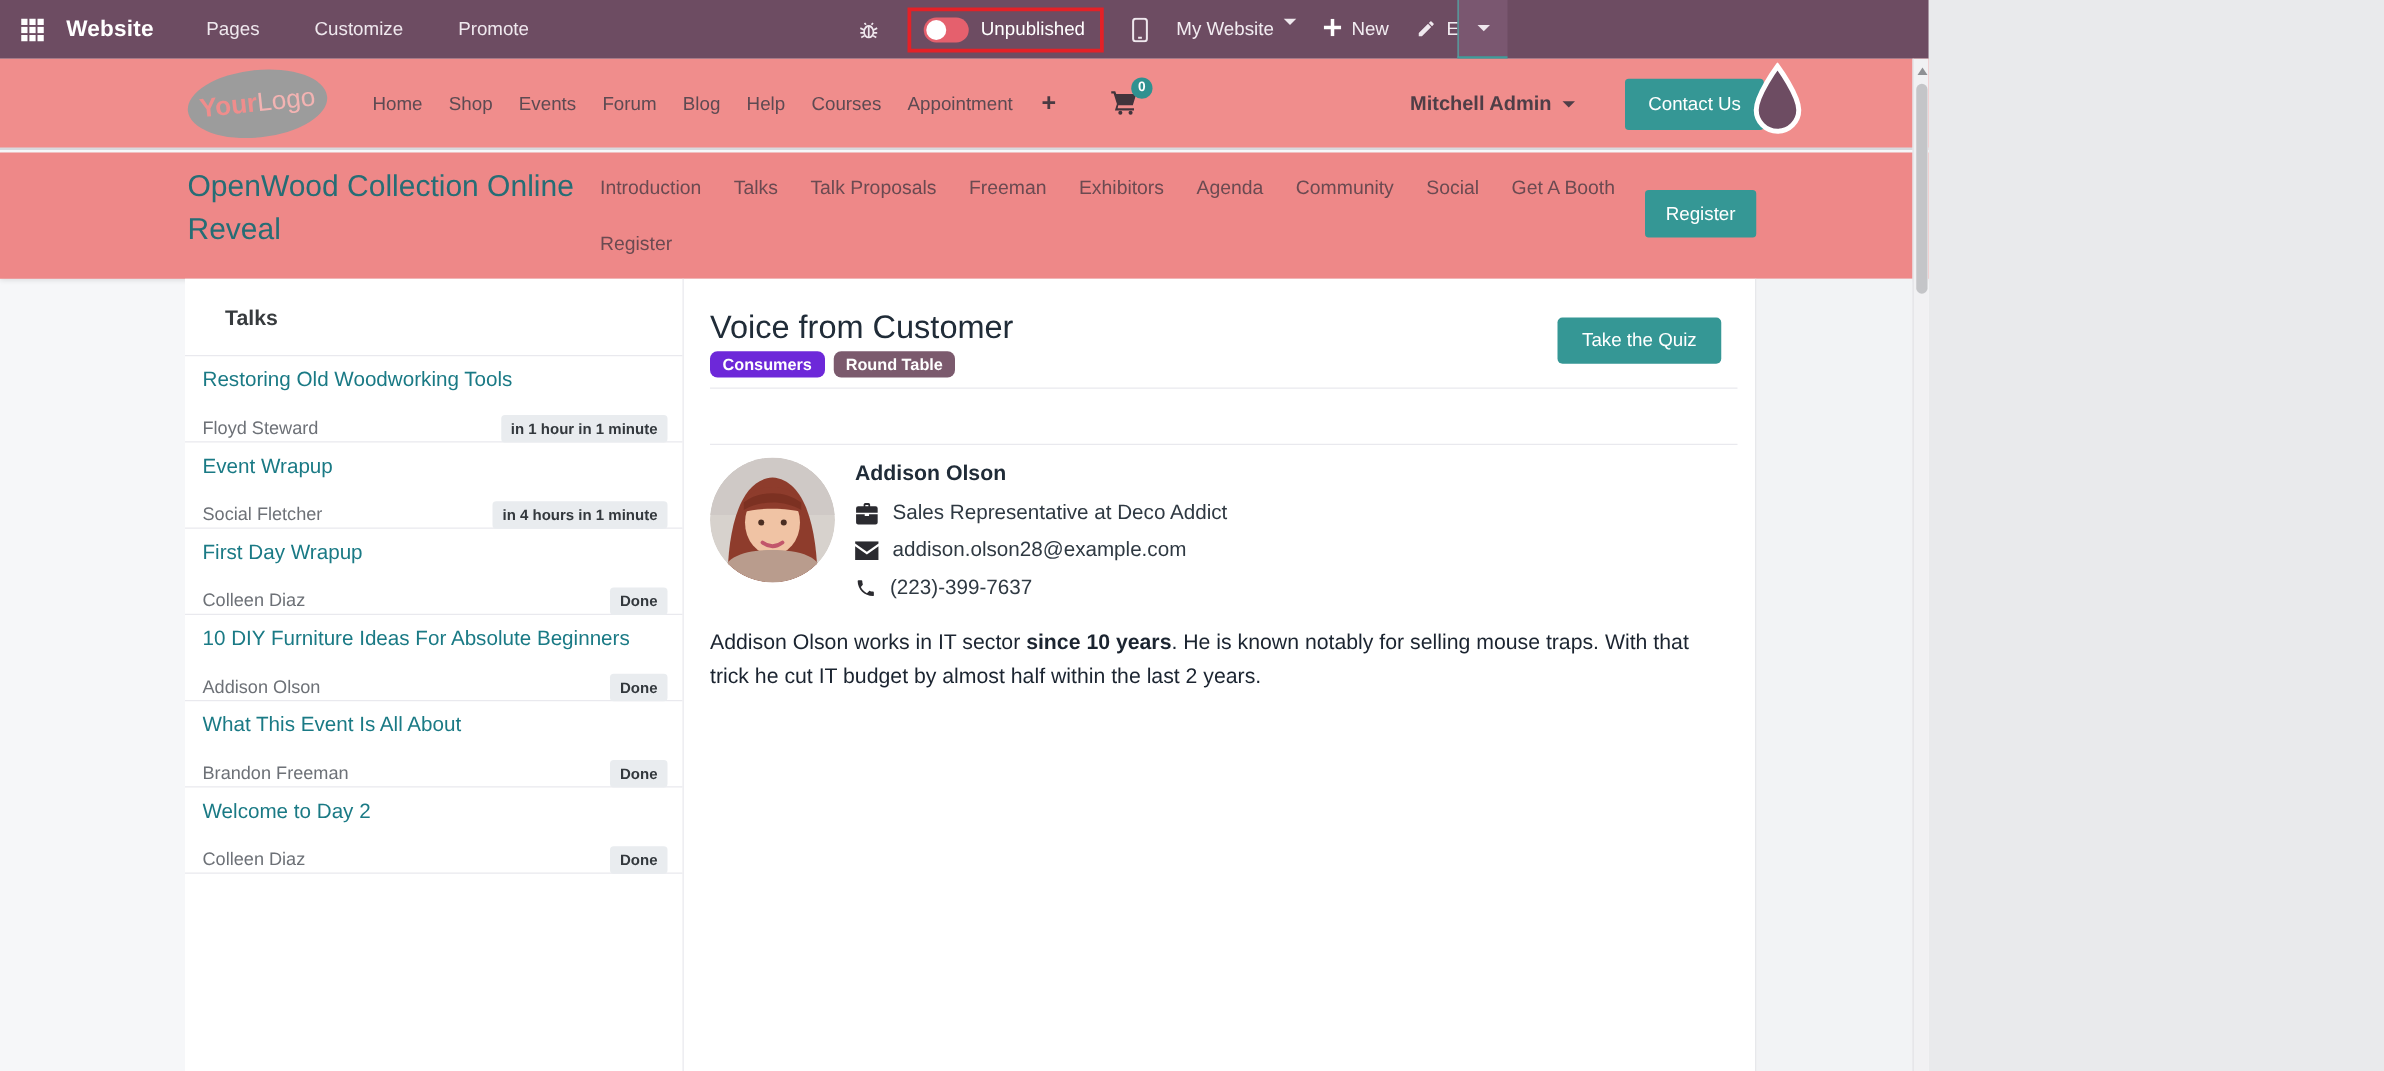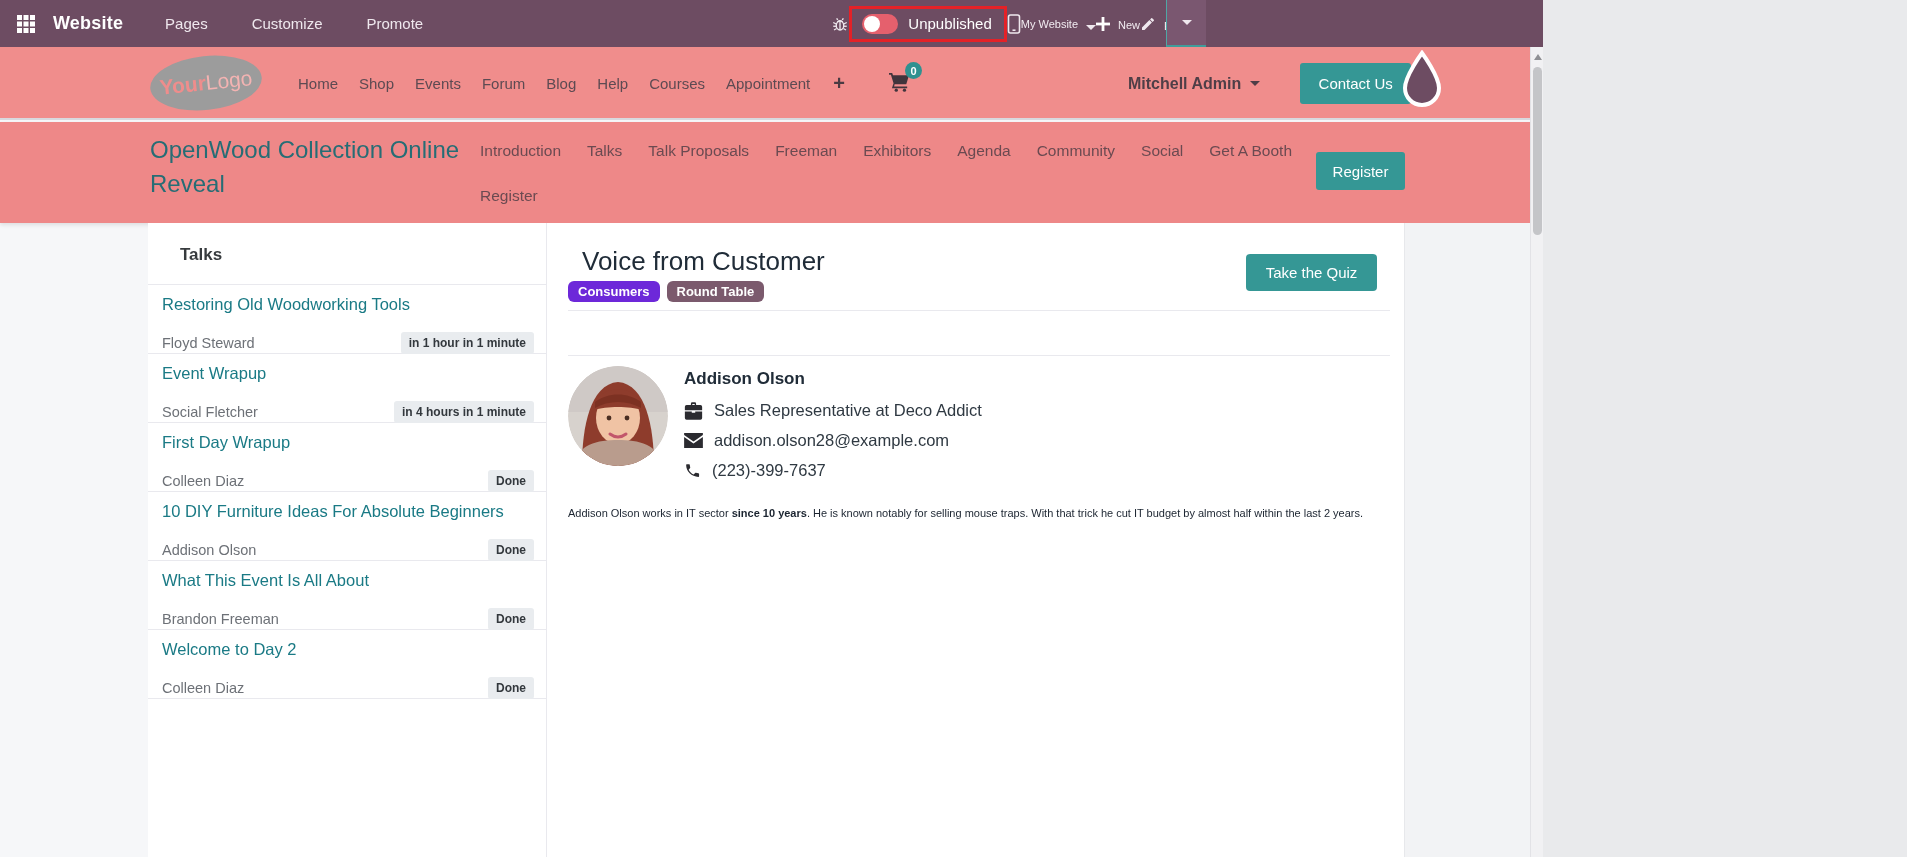--- a/index.html
+++ b/index.html
@@ -7,26 +7,26 @@
   .screen{position:relative;width:1543px;height:857px;overflow:hidden;
     font-family:"Liberation Sans","DejaVu Sans",sans-serif;background:#f6f7f9;}
 
   
   .topbar{position:absolute;left:0;top:0;width:100%;height:47px;background:#6d4c62;
     display:flex;align-items:center;color:#f2ecf1;}
   .topbar-left{display:flex;align-items:center;margin-left:16px;}
   .app-title{font-size:18px;font-weight:bold;color:#ffffff;margin-left:17px;letter-spacing:.2px;}
   .topbar-menu{display:flex;align-items:center;margin-left:42px;gap:44px;font-size:15px;color:#efe8ee;}
   .topbar-menu span{cursor:default;}
-  .topbar-right{position:absolute;right:360px;top:0;height:47px;display:flex;align-items:center;}
+  .topbar-right{position:absolute;right:360px;top:0;height:47px;display:flex;align-items:center;gap:22px;}
   .publish-box{display:flex;align-items:center;gap:10px;border:3px solid #e42127;padding:5px 12px 5px 10px;}
   .toggle{width:36px;height:20px;border-radius:10px;background:#e5606d;position:relative;}
   .toggle .knob{position:absolute;left:2px;top:2px;width:16px;height:16px;border-radius:50%;background:#ffffff;}
   .publish-label{font-size:15px;color:#ffffff;}
-  .tb-item{display:flex;align-items:flex-end;gap:8px;font-size:11px;color:#f2ecf1;}
+  .tb-item{display:flex;align-items:flex-start;gap:8px;font-size:15px;color:#f2ecf1;}
   .caret{width:0;height:0;border-left:5px solid transparent;border-right:5px solid transparent;border-top:5px solid #efe8ee;display:inline-block;}
   .caret-box{position:absolute;right:337px;top:0;width:40px;height:47px;background:#7a5770;
     border-left:1px solid #4fa7a5;border-bottom:2px solid #3f9d9b;display:flex;align-items:center;justify-content:center;}
 
   
   .navbar{position:absolute;left:0;top:47px;width:1894px;height:73px;background:#f08d8c;border-bottom:2px solid #d8d9de;}
   .logo{position:absolute;left:150px;top:9px;width:112px;height:54px;background:#9c9c9c;border-radius:50%;
     transform:rotate(-6deg);display:flex;align-items:center;justify-content:center;}
   .logo-your{font-size:21px;font-weight:bold;color:#ef8d8c;}
   .logo-logo{font-size:21px;color:#f3b3b2;font-weight:300;}
@@ -61,36 +61,36 @@
   .talks-head{height:62px;border-bottom:1px solid #e9e9ee;padding:22px 0 0 32px;
     font-size:17px;font-weight:bold;color:#373b3e;}
   .talk-item{height:69px;border-bottom:1px solid #e9e9ee;padding:10px 12px 16px 14px;}
   .talk-title{font-size:16.5px;color:#1a7a85;cursor:pointer;white-space:nowrap;overflow:hidden;}
   .talk-sub{display:flex;align-items:center;justify-content:space-between;margin-top:18px;}
   .talk-speaker{font-size:14.5px;color:#6d7177;}
   .talk-status{background:#e9ecef;color:#33383d;font-size:12px;font-weight:bold;border-radius:3px;padding:4px 8px;}
 
   
   .talk-main{position:relative;flex:1;}
-  .main-title{position:absolute;left:35px;top:23px;font-size:26px;color:#202c38;}
+  .main-title{position:absolute;left:21px;top:23px;font-size:26px;color:#202c38;}
   .tag-row{position:absolute;left:21px;top:58px;display:flex;gap:7px;}
   .tag{color:#fff;font-size:13px;font-weight:bold;border-radius:6px;padding:3px 10px;}
   .tag-consumers{background:#6d28d9;}
   .tag-roundtable{background:#7b5a6d;}
   .quiz-btn{position:absolute;right:27px;top:31px;width:131px;height:37px;font-size:15px;border-radius:4px;}
   .hr1{position:absolute;left:21px;right:14px;top:87px;border-top:1px solid #e9e9ee;}
   .location-row{position:absolute;left:21px;top:100px;font-size:17px;color:#71757b;}
   .location-label{font-weight:bold;color:#374151;}
   .hr2{position:absolute;left:21px;right:14px;top:132px;border-top:1px solid #e9e9ee;}
   .speaker{position:absolute;left:21px;top:143px;display:flex;}
   .avatar{width:100px;height:100px;border-radius:50%;overflow:hidden;flex:0 0 auto;}
   .speaker-info{margin-left:16px;padding-top:3px;}
   .speaker-name{font-size:17px;font-weight:bold;color:#202c38;margin-bottom:12px;}
   .speaker-row{display:flex;align-items:center;gap:11px;font-size:16.5px;color:#2f3942;margin-bottom:11px;}
-  .bio{position:absolute;left:21px;top:277px;width:800px;font-size:11px;line-height:27px;color:#1b2430;}
+  .bio{position:absolute;left:21px;top:277px;width:800px;font-size:17px;line-height:27px;color:#1b2430;}
 
   
   .scrollbar{position:absolute;right:0;top:47px;width:13px;bottom:0;background:#f1f1f3;border-left:1px solid #e2e2e6;}
   .scroll-up{position:absolute;top:7px;left:3px;width:0;height:0;
     border-left:4px solid transparent;border-right:4px solid transparent;border-bottom:6px solid #8f9094;}
   .scroll-thumb{position:absolute;top:20px;left:2px;width:9px;height:168px;background:#c4c5c8;border-radius:5px;}
 
   .icon{display:inline-flex;align-items:center;justify-content:center;}
 </style>
 </head>

